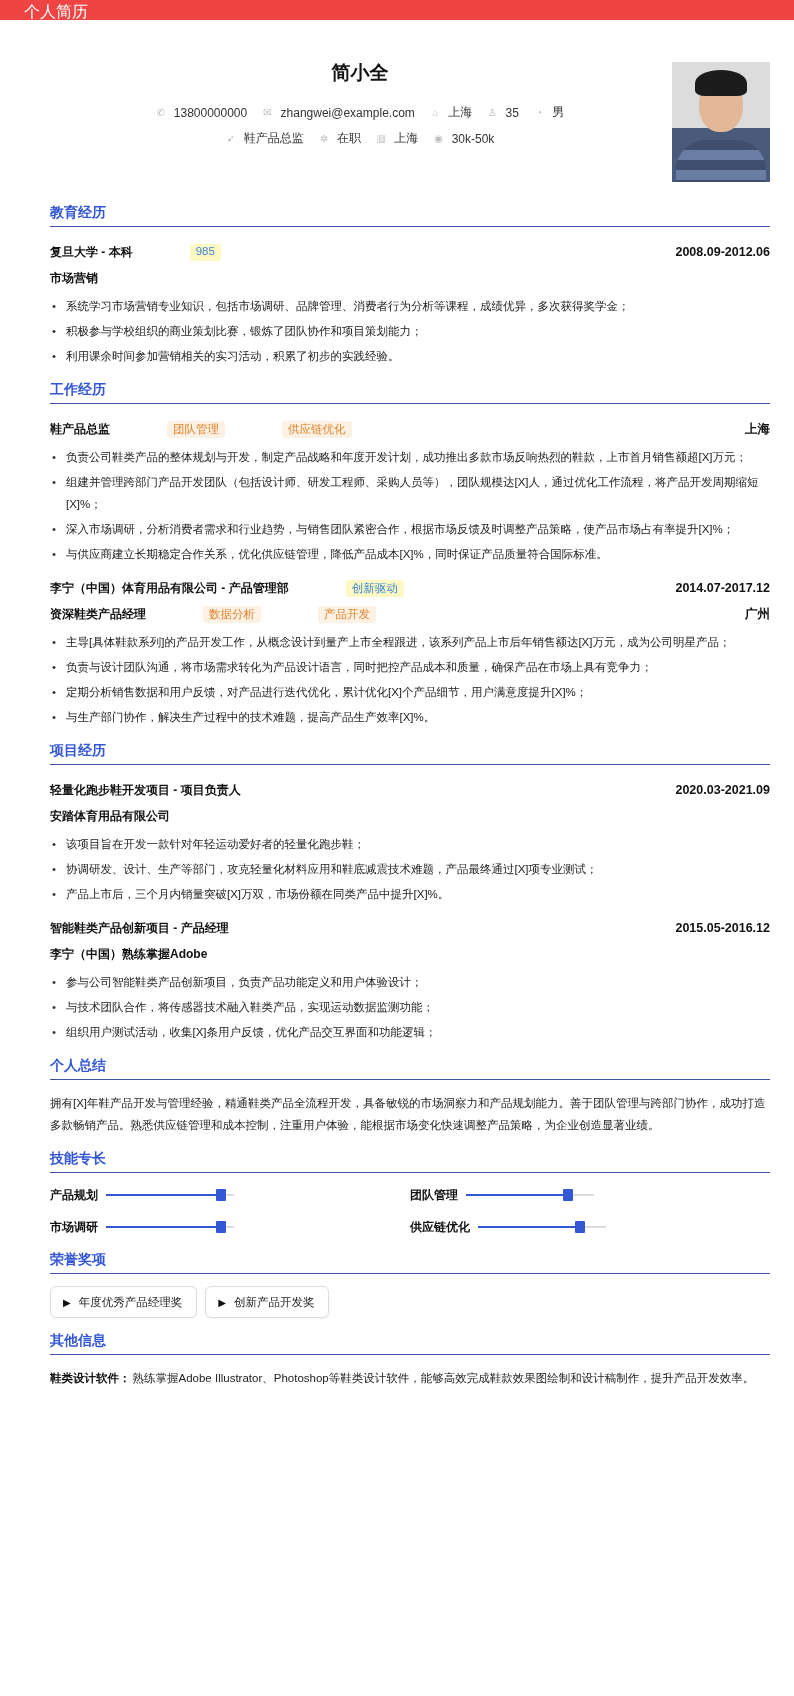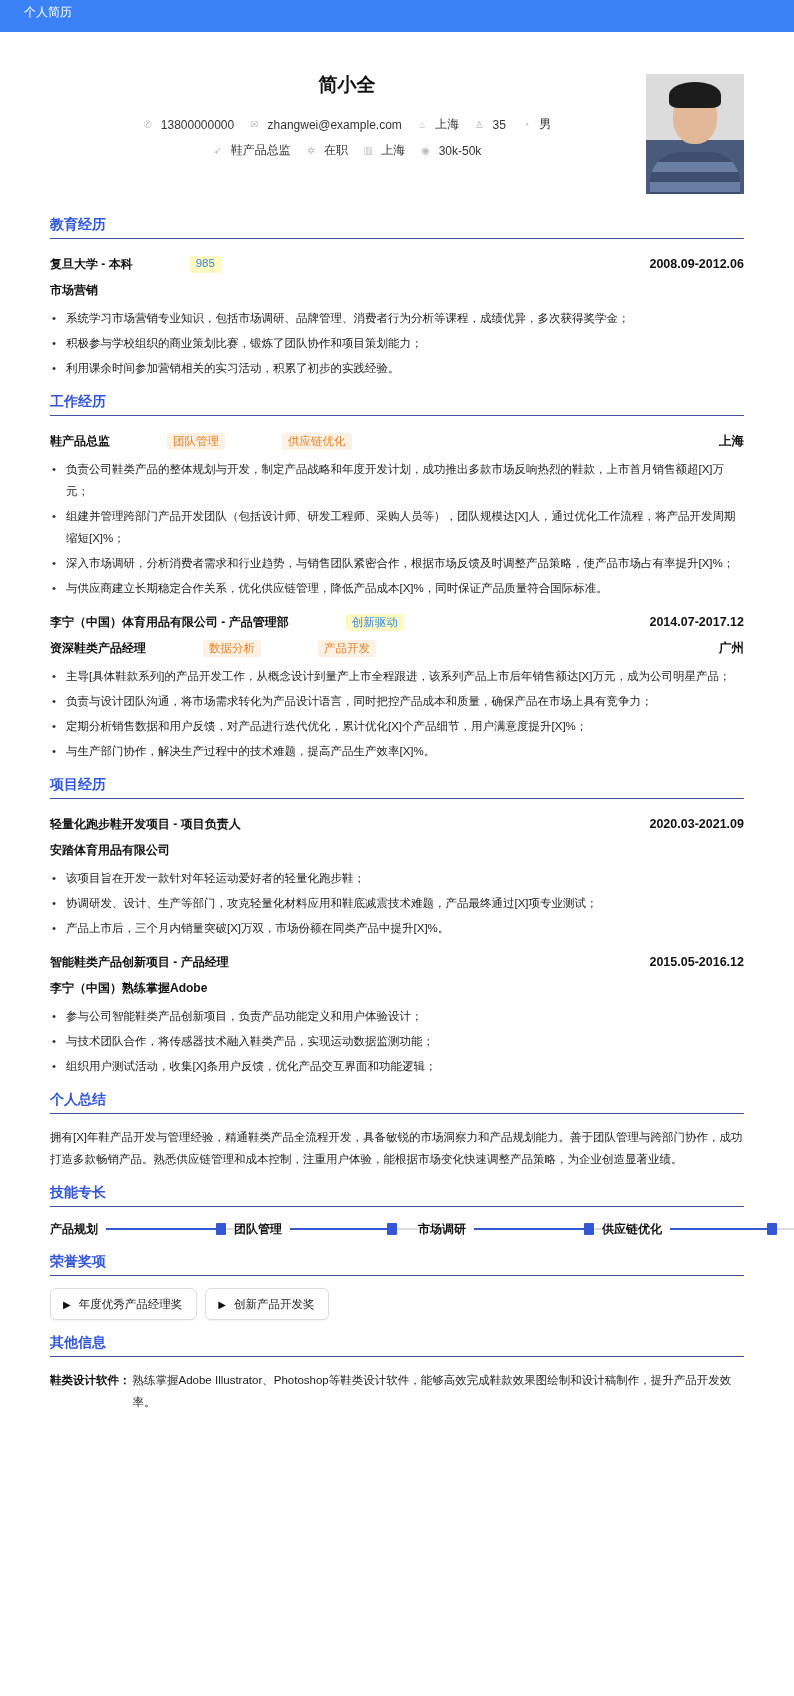--- a/index.html
+++ b/index.html
@@ -1,21 +1,21 @@
 <!DOCTYPE html>
 <html><head>
 <meta charset="utf-8">
 <style>
   * { box-sizing: border-box; margin: 0; padding: 0; }
   html, body { width: 794px; background: #ffffff; }
   body { font-family: "Liberation Sans", "DejaVu Sans", sans-serif; color: #222; font-size: 12px; }
 
-  .topbar { height: 32px; background: #3b82f6; color: #fff; font-size: 12px; line-height: 24px; padding-left: 24px; }
-
-  .page { padding: 0 50px 0 50px; position: relative; }
+  .topbar { height: 20px; background: #ef4444; color: #fff; font-size: 16px; line-height: 24px; padding-left: 24px; }
+
+  .page { padding: 0 24px 0 50px; position: relative; }
 
   .header { position: relative; height: 170px; }
   .name { position: absolute; left: 0; right: 100px; top: 40px; text-align: center; font-size: 19px; font-weight: bold; color: #111; }
   .contact-row { position: absolute; left: 0; right: 100px; text-align: center; font-size: 12px; color: #333; white-space: nowrap; }
   .contact-row.r1 { top: 84px; }
   .contact-row.r2 { top: 110px; }
   .ci { display: inline-flex; align-items: center; margin: 0 6px; }
   .ci .ic { color: #bbb; font-size: 10px; margin-right: 8px; width: 10px; text-align: center; }
   .photo { position: absolute; right: 0; top: 42px; width: 98px; height: 120px; background: linear-gradient(#dcdcdc 0 55%, #4a5a7a 55% 100%); overflow: hidden; }
   .photo .head { position: absolute; left: 27px; top: 14px; width: 44px; height: 56px; border-radius: 50% 50% 45% 45%; background: #e2b898; }
@@ -32,21 +32,21 @@
   .tag { display: inline-block; font-weight: normal; font-size: 11.5px; padding: 1px 6px; border-radius: 3px; margin-left: 10px; }
   .tag.blue { background: #fef9c3; color: #3a86d6; }
   .tag.orange { background: #fdf1e4; color: #e0822a; }
 
   ul.bullets { list-style: none; margin-top: 4px; }
   ul.bullets li { position: relative; padding-left: 16px; font-size: 11.5px; line-height: 22px; color: #222; margin-bottom: 3px; }
   ul.bullets li::before { content: "•"; position: absolute; left: 2px; top: 0; color: #333; }
 
   .summary { font-size: 11.5px; line-height: 22px; color: #222; }
 
-  .skills { display: grid; grid-template-columns: 1fr 1fr 1fr 1fr; row-gap: 12px; margin-top: 2px; }
+  .skills { display: grid; grid-template-columns: 1fr 1fr; row-gap: 12px; margin-top: 2px; }
   .skill { display: flex; align-items: center; height: 20px; }
   .skill-label { font-size: 12px; font-weight: bold; color: #111; margin-right: 8px; white-space: nowrap; }
   .skill-track { position: relative; width: 128px; height: 2px; background: #ddd; }
   .skill-fill { position: absolute; left: 0; top: 0; height: 2px; background: #3457d5; }
   .skill-knob { position: absolute; top: -5px; width: 10px; height: 12px; background: #3457d5; border-radius: 1px; }
 
   .awards { display: flex; gap: 8px; margin-top: 4px; }
   .award { display: inline-flex; align-items: center; height: 32px; padding: 0 14px 0 12px; border: 1px solid #ddd; border-radius: 6px; font-size: 11.5px; color: #222; background: #fff; box-shadow: 0 1px 2px rgba(0,0,0,0.05); }
   .award .tri { font-size: 10px; margin-right: 8px; color: #111; }
 

